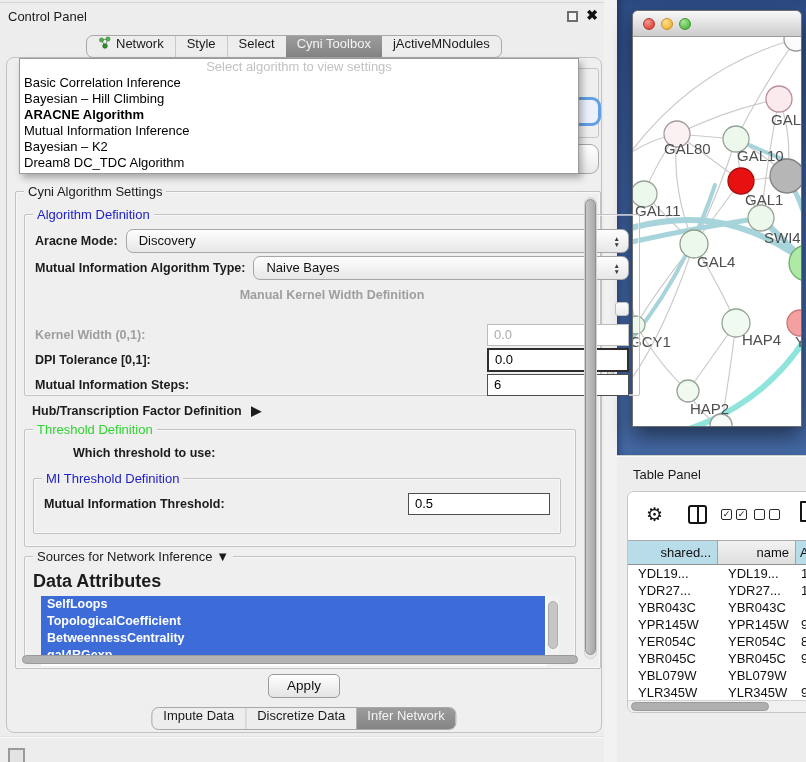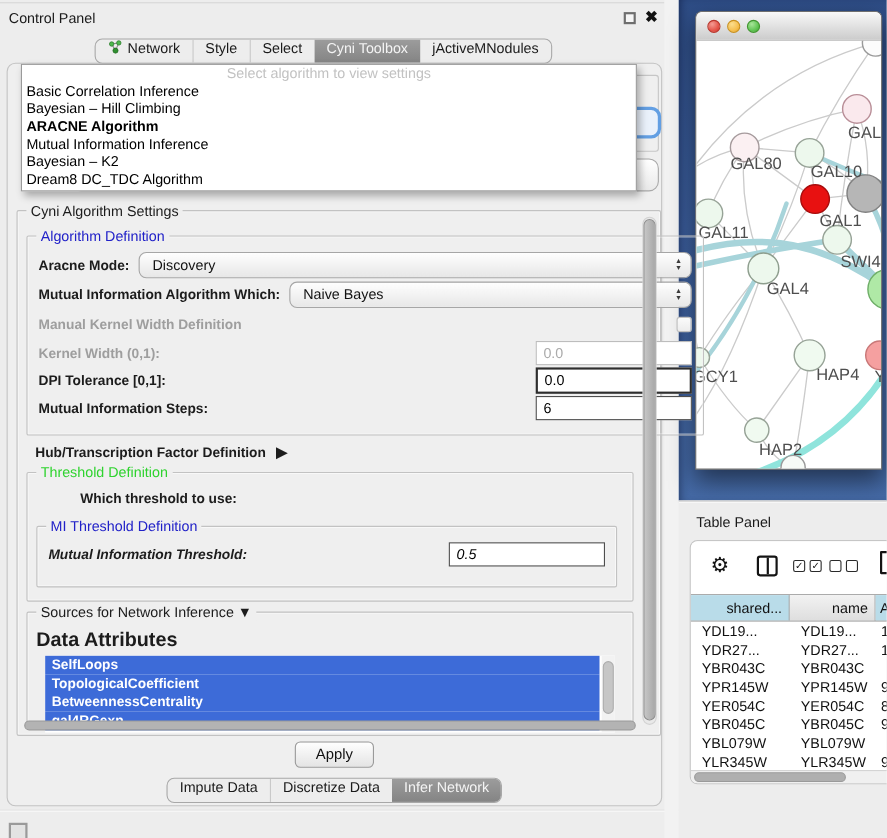--- a/index.html
+++ b/index.html
@@ -231,30 +231,30 @@
           <span class="flabel">Aracne Mode:</span>
           <div class="combo">
             <span>Discovery</span>
             <span class="arrs">
                 <span>▲</span>
                 <span>▼</span>
               </span>
           </div>
         </div>
         <div class="frow" style="margin-top:3px;">
-          <span class="flabel">Mutual Information Algorithm Which:</span>
+          <span class="flabel">Mutual Information Algorithm Type:</span>
           <div class="combo">
             <span>Naive Bayes</span>
             <span class="arrs">
                 <span>▲</span>
                 <span>▼</span>
               </span>
           </div>
         </div>
-        <div class="frow" style="margin-top:8px;">
+        <div class="frow" style="margin-top:8px;flex-direction:column;">
           <span class="flabel dis">Manual Kernel Width Definition</span>
           <span class="checkbox"></span>
         </div>
         <div class="frow" style="margin-top:8px;">
           <span class="flabel dis">Kernel Width (0,1):</span>
           <div class="field dis">0.0</div>
         </div>
         <div class="frow" style="margin-top:2px;">
           <span class="flabel">DPI Tolerance [0,1]:</span>
           <div class="field strong">0.0</div>
@@ -270,21 +270,21 @@
         <span class="tri">▶</span>
       </div>
 
       <div id="thr-sub" class="group">
         <span class="group-title green">Threshold Definition</span>
         <div class="frow" style="margin-top:16px; margin-left:48px;">
           <span class="flabel">Which threshold to use:</span>
         </div>
         <div id="mi-sub" class="group">
           <span class="group-title blue">MI Threshold Definition</span>
-          <div class="frow" style="margin-top:14px;font-style:italic;">
+          <div class="frow" style="margin-top:14px;">
             <span class="flabel">Mutual Information Threshold:</span>
             <div class="field normal">0.5</div>
           </div>
         </div>
       </div>
 
       <div id="src-sub" class="group">
         <span class="group-title">
           <span>Sources for Network Inference</span>
           <span>▼</span>

